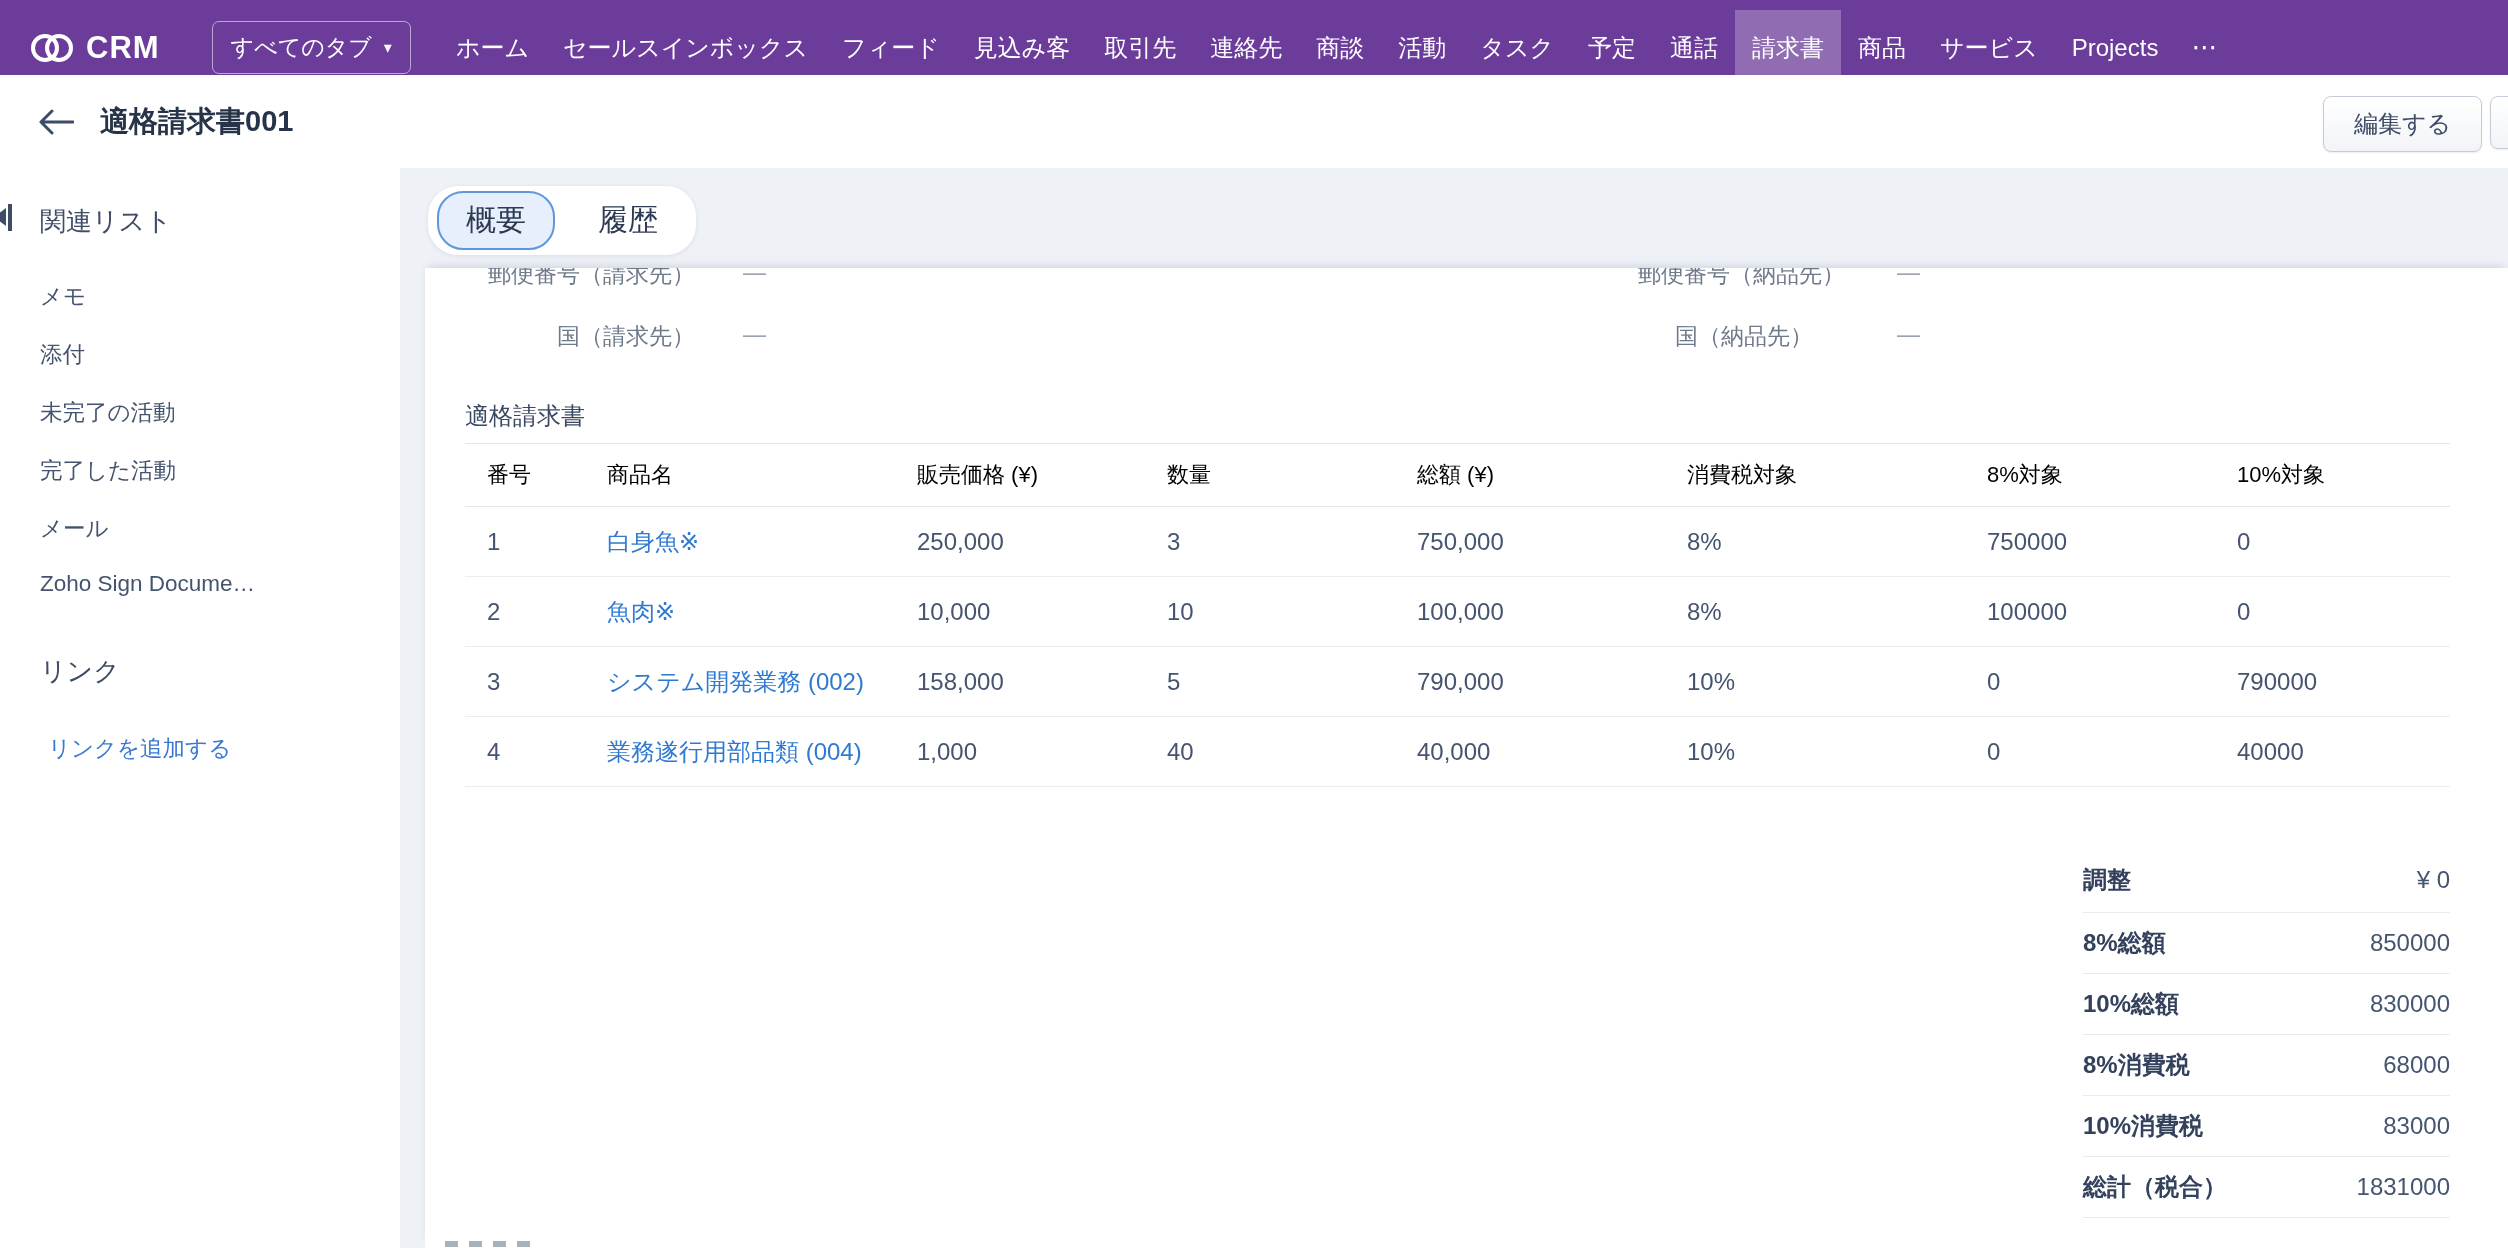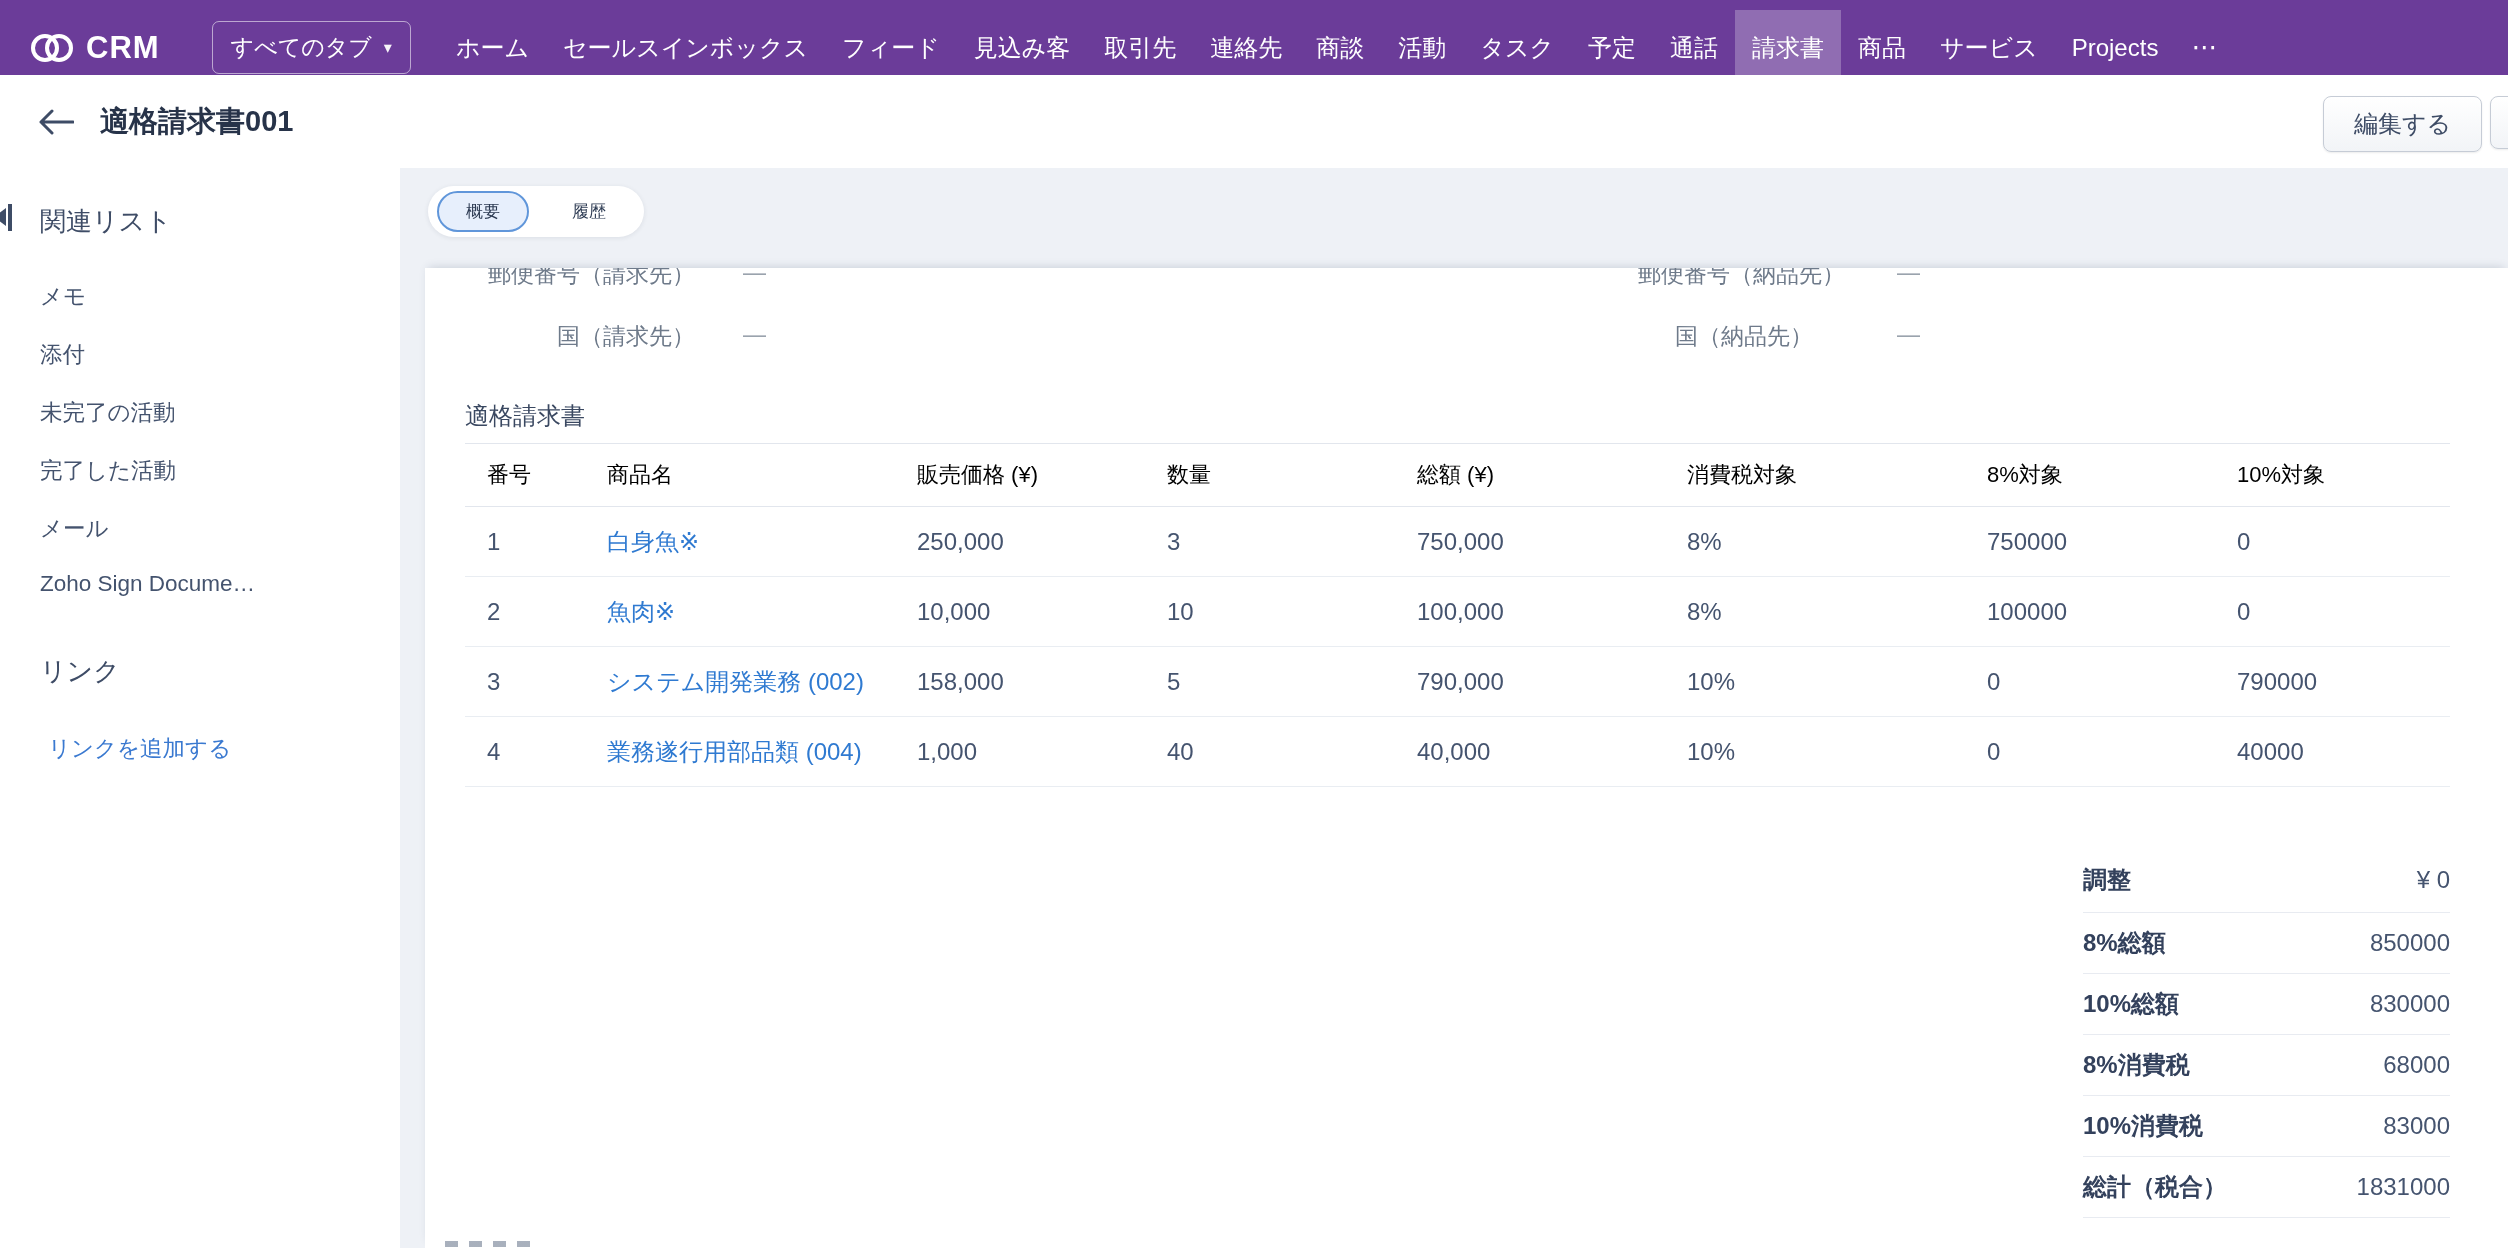--- a/index.html
+++ b/index.html
@@ -66,21 +66,21 @@
   .side-list{list-style:none;margin:42px 0 0 0;padding:0;}
   .side-list li{font-size:22.5px;height:23px;margin-bottom:35px;cursor:pointer;white-space:nowrap;}
   .links-heading{font-size:26px;color:#3e4c66;margin-top:60px;}
   .add-link{font-size:22.5px;color:#3a79d0;margin-top:44px;margin-left:8px;cursor:pointer;}
   
   .view-tabs{
     position:absolute;left:428px;top:18px;
     background:#fff;border-radius:30px;padding:5px 9px;display:inline-flex;align-items:center;gap:14px;
     box-shadow:0 1px 5px rgba(30,40,70,.09);
   }
-  .vtab{font-size:17px;color:#2c3a52;padding:9px 29px;border-radius:26px;cursor:pointer;white-space:nowrap;}
+  .vtab{font-size:30px;color:#2c3a52;padding:9px 29px;border-radius:26px;cursor:pointer;white-space:nowrap;}
   .vtab.selected{background:#e7effc;border:2px solid #6096da;padding:7px 27px;}
   
   .panel{
     position:absolute;left:425px;top:100px;width:2083px;height:980px;background:#fff;
     box-shadow:0 -4px 9px -4px rgba(44,62,94,.22);overflow:hidden;
   }
   .f-label{position:absolute;width:320px;text-align:right;font-size:23px;color:#6e7a8a;white-space:nowrap;}
   .f-value{position:absolute;font-size:23px;color:#9aa3ad;}
   
   .subform-title{position:absolute;left:40px;top:132px;font-size:24px;color:#3a4861;}

